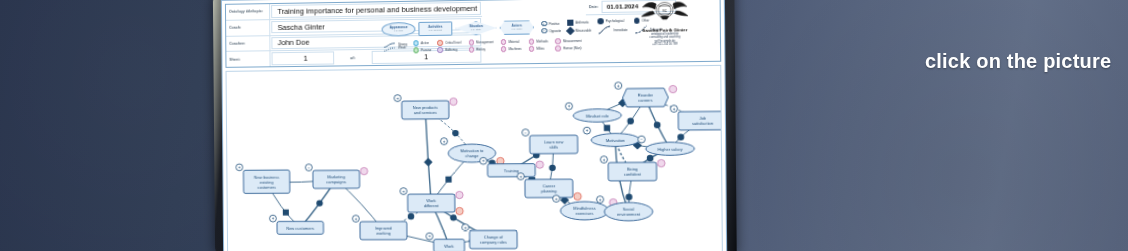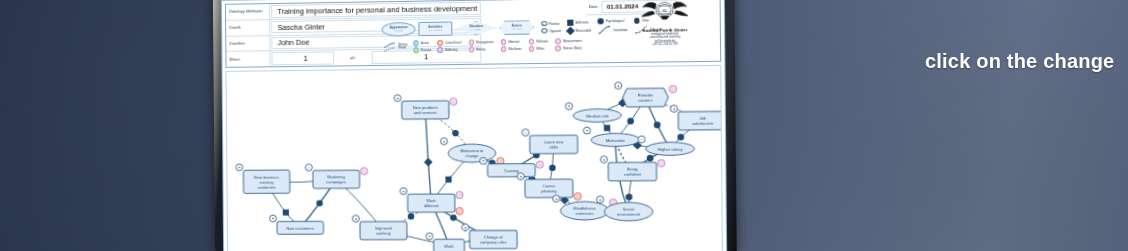--- a/index.html
+++ b/index.html
@@ -124,21 +124,21 @@
     position:absolute; left:3px; top:70px; right:3px; bottom:0;
     background:#fff; border:1px solid #bcd4e8; overflow:hidden;
   }
   .canvas svg{ display:block; }
 </style>
 </head>
 <body>
 
 <div id="backdrop"></div>
 
-<div id="cta">click on the change</div>
+<div id="cta">click on the picture</div>
 
 <div id="laptop">
   <div id="bezel"></div>
   <div id="screen">
     <div class="sheet">
 
       <div class="hdr">
 
         <div class="hdr-left">
           <div class="hrow">

